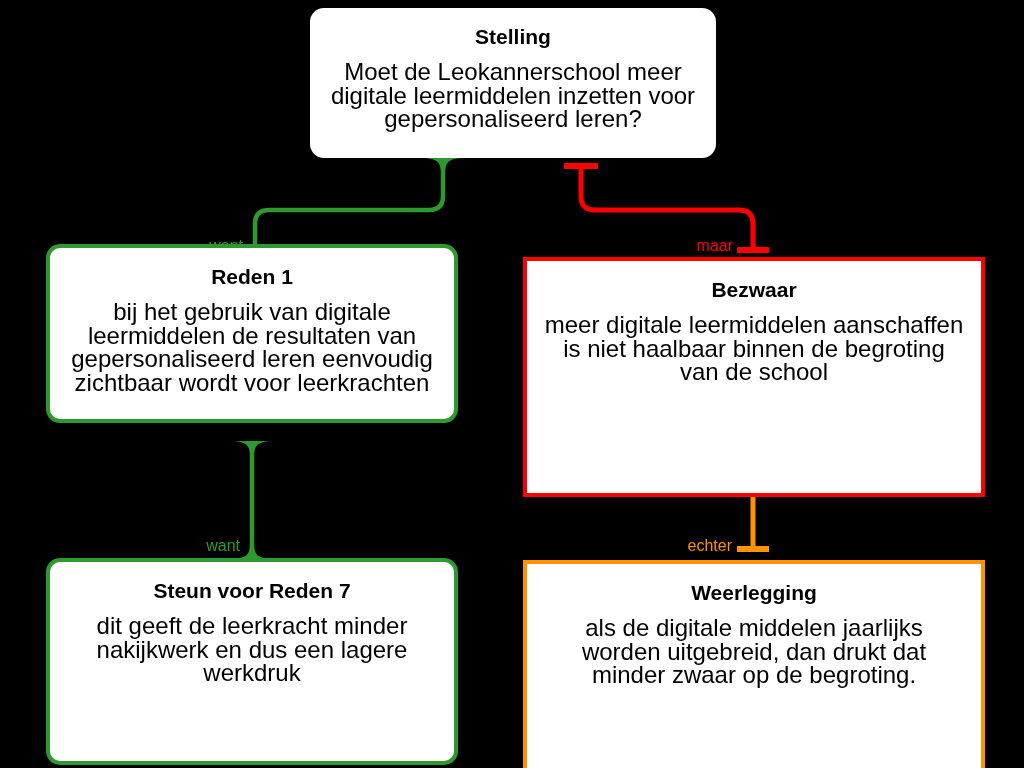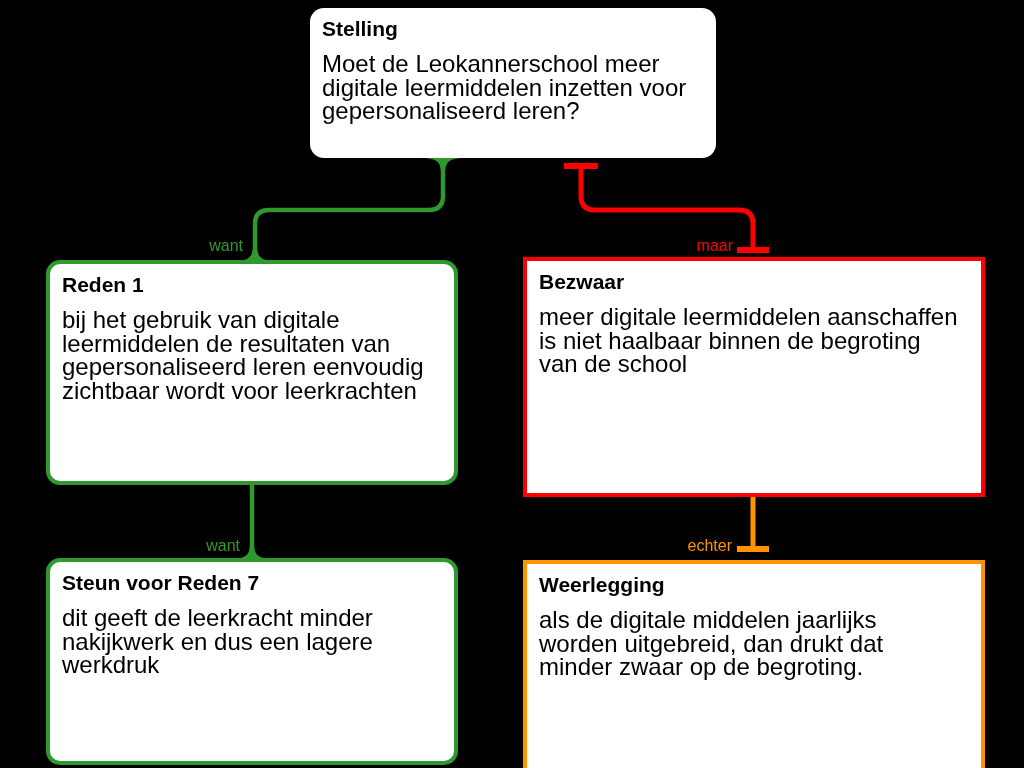--- a/index.html
+++ b/index.html
@@ -18,37 +18,38 @@
     height: 768px;
     background: var(--bg);
     font-family: "Liberation Sans", sans-serif;
     overflow: hidden;
   }
   .node {
     position: absolute;
     background: var(--box-bg);
     color: var(--text);
     box-sizing: border-box;
-    padding: 9px 12px;
+    padding: 17px 12px;
+    text-align: center;
   }
   .node-title {
     font-size: 21px;
     font-weight: bold;
     margin: 0 0 11px 0;
     line-height: 1.15;
   }
   .node-body {
     font-size: 24px;
     line-height: 23.5px;
     white-space: pre-line;
     margin: 0;
   }
   .rounded { border-radius: 14px; }
   .node-stelling   { left: 310px; top: 8px;   width: 406px; height: 150px; }
-  .node-reden1     { left: 46px;  top: 260px; width: 412px; height: 225px; border: 4px solid var(--green); }
+  .node-reden1     { left: 46px;  top: 244px; width: 412px; height: 179px; border: 4px solid var(--green); }
   .node-bezwaar    { left: 523px; top: 257px; width: 462px; height: 240px; border: 4px solid var(--red); }
   .node-steun      { left: 46px;  top: 558px; width: 412px; height: 207px; border: 4px solid var(--green); }
   .node-weerlegging{ left: 523px; top: 560px; width: 462px; height: 251px; border: 4px solid var(--orange); }
 
   svg.wires {
     position: absolute;
     left: 0; top: 0;
     width: 1024px; height: 768px;
     pointer-events: none;
   }

